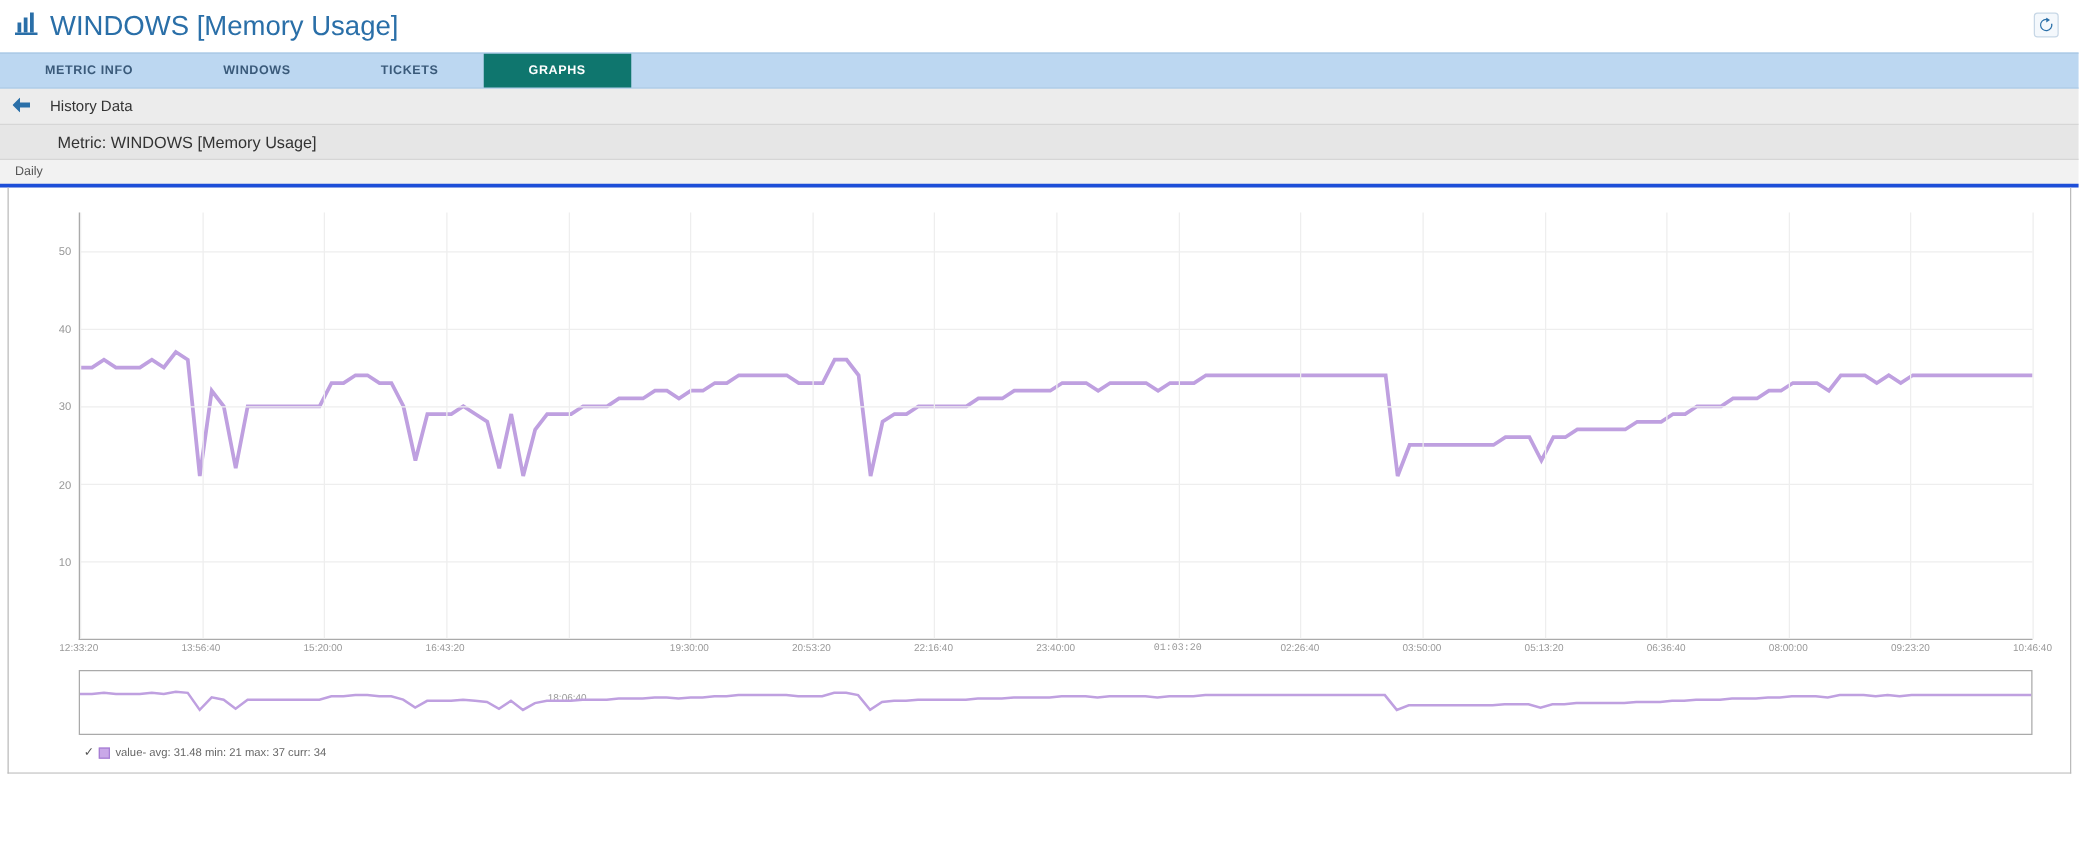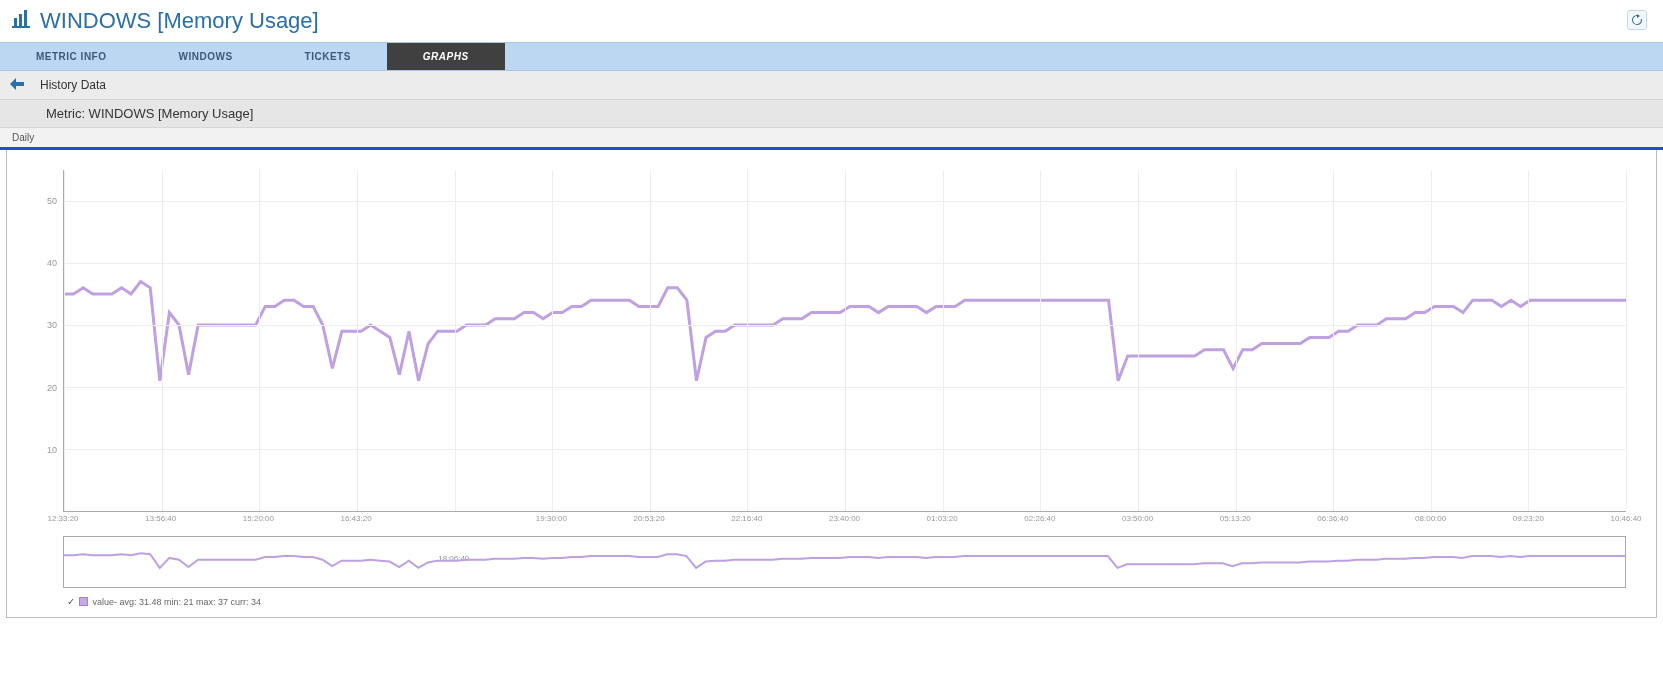--- a/index.html
+++ b/index.html
@@ -45,23 +45,22 @@
   }
   .tab {
     padding: 8px 36px;
     font-size: 10px;
     font-weight: 700;
     letter-spacing: 0.5px;
     color: #3a5a7a;
     cursor: pointer;
   }
   .tab.active {
-    background: #404040;
+    background: #0f766e;
     color: #ffffff;
-    font-style: italic;
   }
   .sub-bar {
     display: flex;
     align-items: center;
     background: #ececec;
     border-bottom: 1px solid #d6d6d6;
     padding: 6px 10px;
   }
   .back-arrow {
     color: #2a6fa8;
@@ -258,21 +257,21 @@
     <div class="x-labels" id="x-labels">
         <div class="x-tick-label" style="left: 0%;">12:33:20</div>
         <div class="x-tick-label" style="left: 6.25%;">13:56:40</div>
         <div class="x-tick-label" style="left: 12.5%;">15:20:00</div>
         <div class="x-tick-label" style="left: 18.75%;">16:43:20</div>
         <div class="x-tick-label" style="left: 25%; margin-top: 40px;">18:06:40</div>
         <div class="x-tick-label" style="left: 31.25%;">19:30:00</div>
         <div class="x-tick-label" style="left: 37.5%;">20:53:20</div>
         <div class="x-tick-label" style="left: 43.75%;">22:16:40</div>
         <div class="x-tick-label" style="left: 50%;">23:40:00</div>
-        <div class="x-tick-label" style="left: 56.25%;">01:03:20</div>
+        <div class="x-tick-label" style="left: 56.25%; font-family: Liberation Mono, monospace;">01:03:20</div>
         <div class="x-tick-label" style="left: 62.5%;">02:26:40</div>
         <div class="x-tick-label" style="left: 68.75%;">03:50:00</div>
         <div class="x-tick-label" style="left: 75%;">05:13:20</div>
         <div class="x-tick-label" style="left: 81.25%;">06:36:40</div>
         <div class="x-tick-label" style="left: 87.5%;">08:00:00</div>
         <div class="x-tick-label" style="left: 93.75%;">09:23:20</div>
         <div class="x-tick-label" style="left: 100%;">10:46:40</div>
       </div>
   </div>
 

